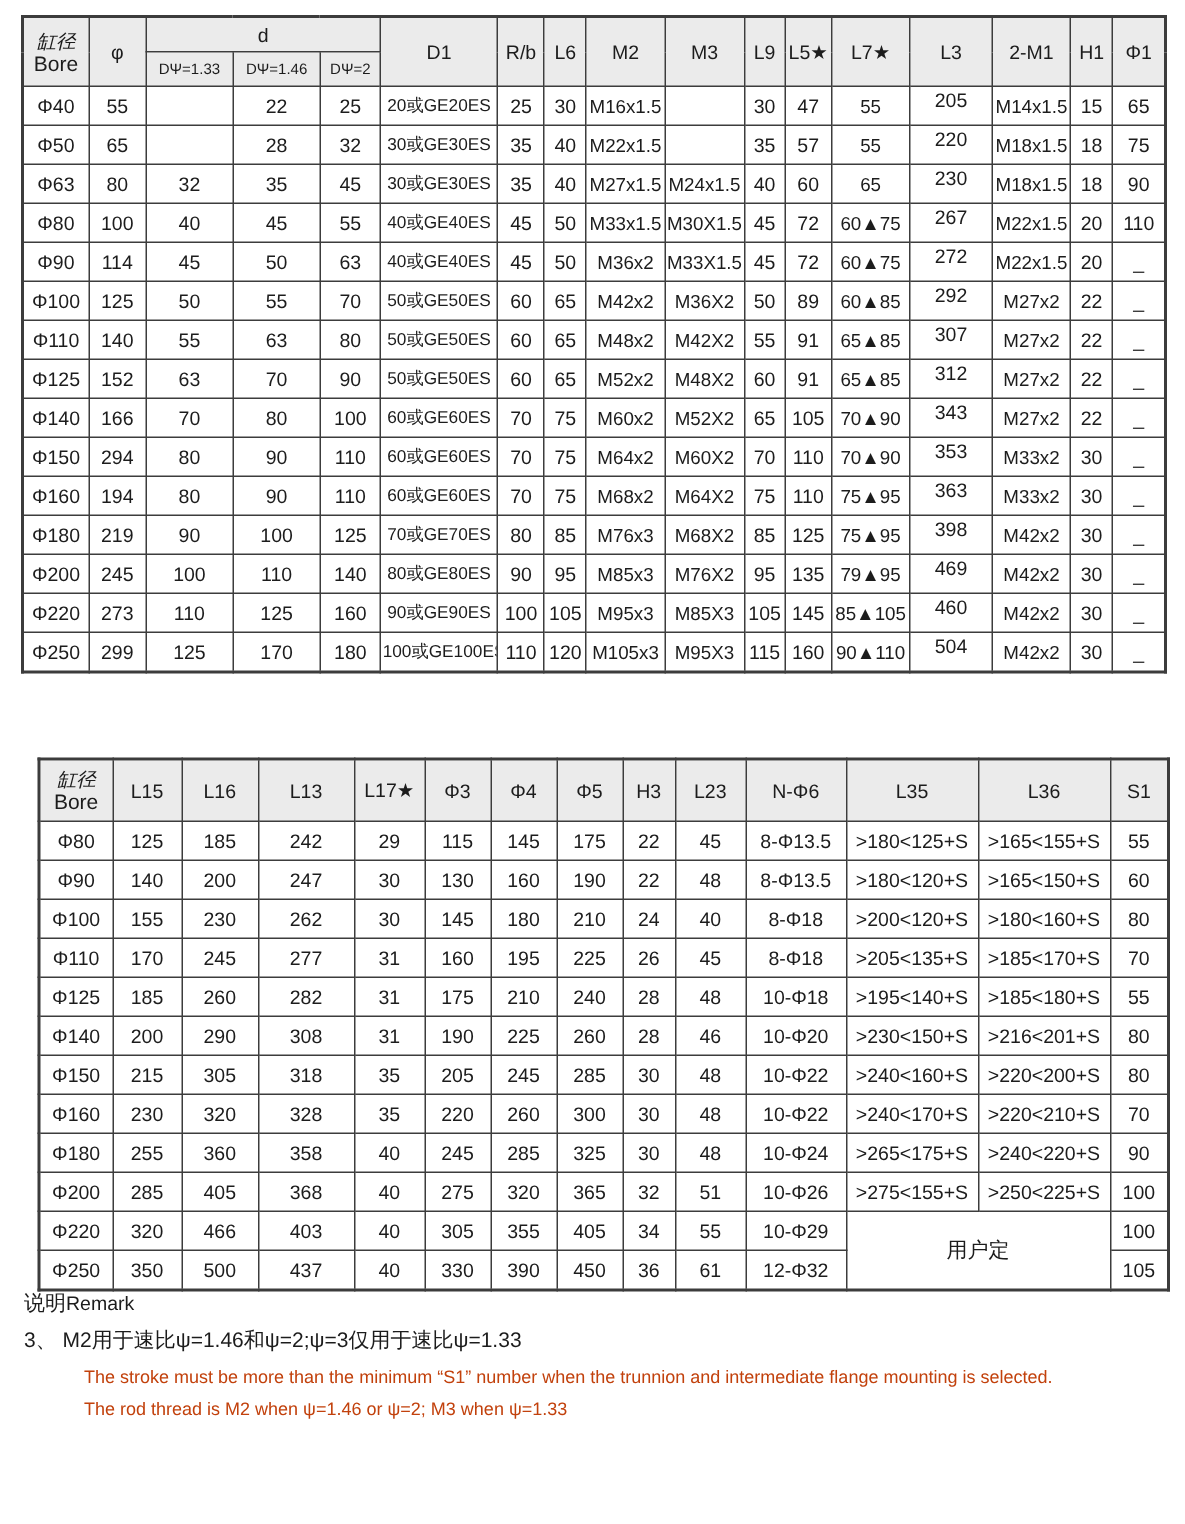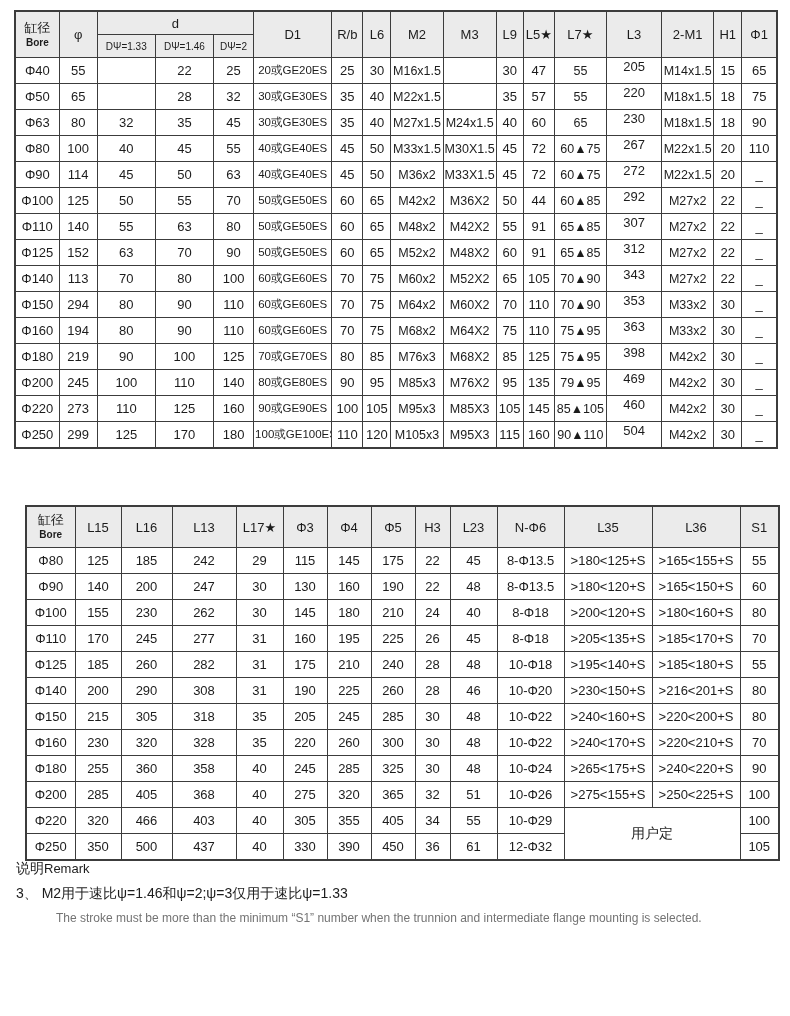--- a/index.html
+++ b/index.html
@@ -22,29 +22,29 @@
   .t1 td:nth-child(14){vertical-align:top;line-height:17px;} 
   .t1 td:nth-child(9),.t1 td:nth-child(10),
   .t1 td:nth-child(13),.t1 td:nth-child(15){font-size:12.5px;}
   
   .t2{position:absolute;left:25px;top:505px;width:741px;border:2px solid #3c3c3c;}
   .t2 th{background:#ebebeb;font-weight:normal;font-size:13px;height:40px;}
   .t2 td{font-size:13px;height:25px;background:#fff;}
   .t2 td.merged{font-size:14px;}
   
   .bore-th div{line-height:15px;}
-  .bore-th .zh{font-size:13px;}
-  .bore-th .en{font-size:10px;font-weight:bold;}
+  .bore-th .zh{font-size:13px;font-style:italic;}
+  .bore-th .en{font-size:14px;}
   
   .notes{position:absolute;left:16px;top:860px;width:762px;}
   .notes-title{font-size:14px;margin-bottom:4px;}
   .notes-title .en{font-size:13px;}
   .note{font-size:14px;line-height:22px;}
   .notes-en{margin-top:4px;margin-left:40px;}
-  .note-en{font-size:12px;line-height:21px;color:#737373;}
+  .note-en{font-size:12px;line-height:21px;color:#c2410c;}
 </style>
 </head>
 <body>
 
 <table class="t1">
   <colgroup>
     <col style="width:44px">
       <col style="width:38px">
       <col style="width:58px">
     <col style="width:58px">
@@ -190,21 +190,21 @@
         <td>125</td>
         <td>50</td>
         <td>55</td>
         <td>70</td>
         <td>50或GE50ES</td>
         <td>60</td>
         <td>65</td>
         <td>M42x2</td>
         <td>M36X2</td>
         <td>50</td>
-        <td>44</td>
+        <td>89</td>
         <td>60▲85</td>
         <td>292</td>
         <td>M27x2</td>
         <td>22</td>
         <td>_</td>
       </tr>
       <tr>
         <td>Φ110</td>
         <td>140</td>
         <td>55</td>
@@ -237,21 +237,21 @@
         <td>60</td>
         <td>91</td>
         <td>65▲85</td>
         <td>312</td>
         <td>M27x2</td>
         <td>22</td>
         <td>_</td>
       </tr>
       <tr>
         <td>Φ140</td>
-        <td>113</td>
+        <td>166</td>
         <td>70</td>
         <td>80</td>
         <td>100</td>
         <td>60或GE60ES</td>
         <td>70</td>
         <td>75</td>
         <td>M60x2</td>
         <td>M52X2</td>
         <td>65</td>
         <td>105</td>
@@ -607,15 +607,16 @@
         <td>105</td>
       </tr>
     </tbody>
 </table>
 
 <div class="notes">
   <div class="notes-title"><span>说明</span><span class="en">Remark</span></div>
   <div class="note">3、 M2用于速比ψ=1.46和ψ=2;ψ=3仅用于速比ψ=1.33</div>
   <div class="notes-en">
     <div class="note-en">The stroke must be more than the minimum “S1” number when the  trunnion and intermediate flange mounting is selected.</div>
+    <div class="note-en">The rod thread is M2 when ψ=1.46 or ψ=2; M3 when ψ=1.33</div>
 
   </div>
 </div>
 
 </body></html>

